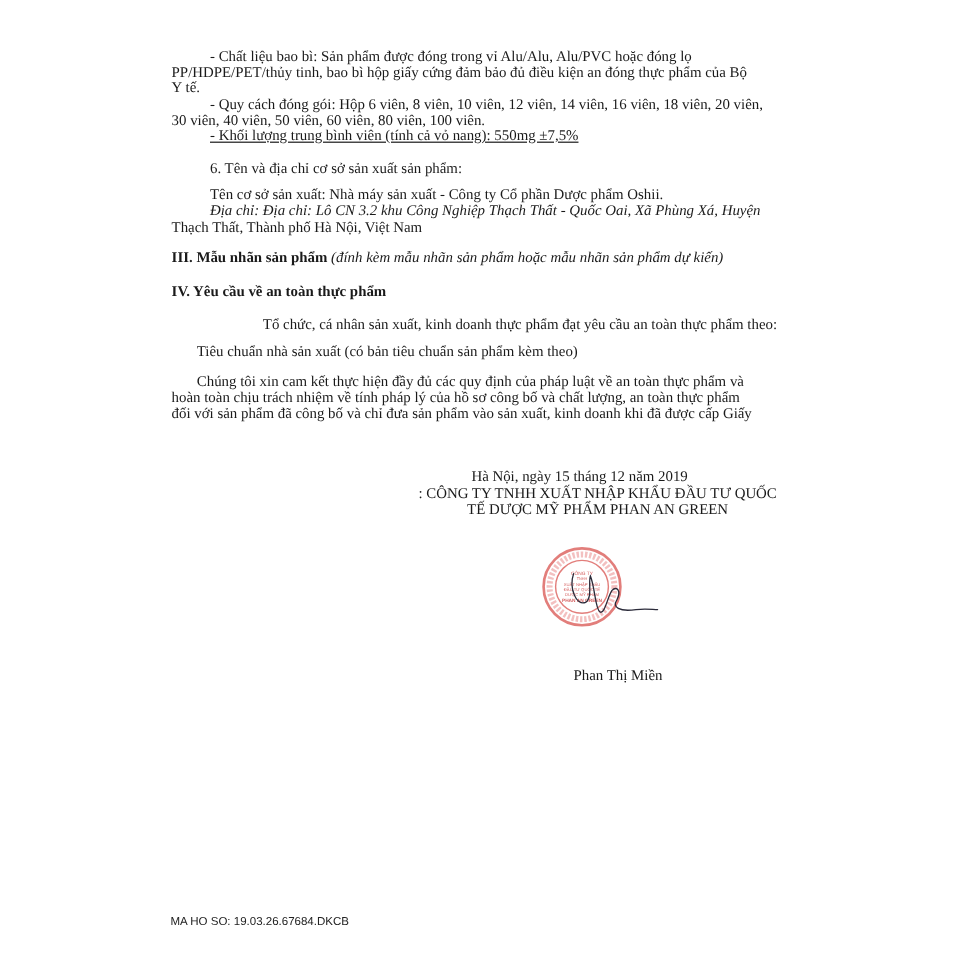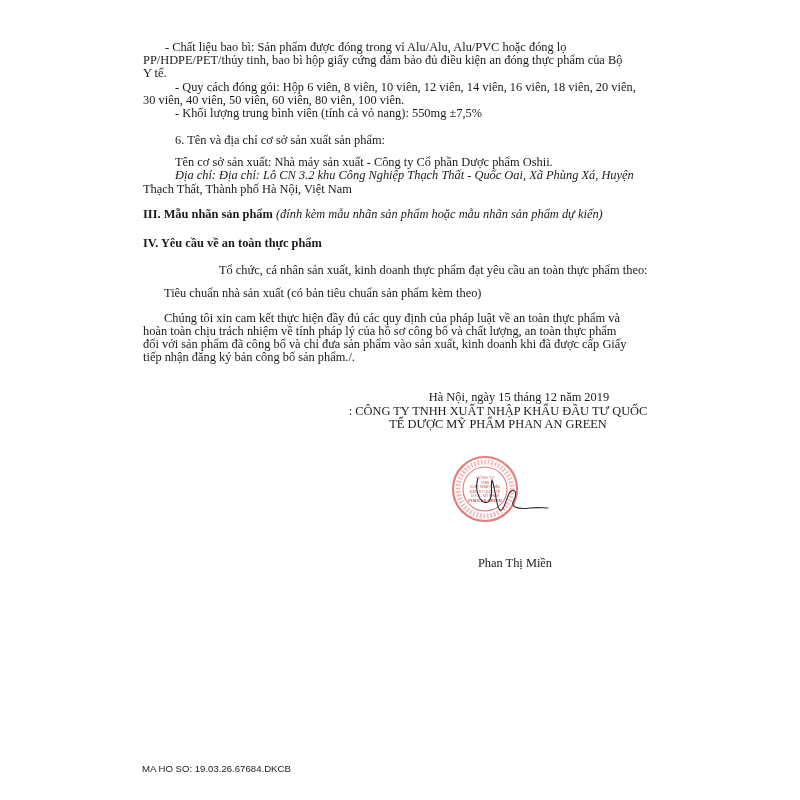--- a/index.html
+++ b/index.html
@@ -47,49 +47,48 @@
       position: absolute;
       left: 470px; top: 470px;
       width: 80px; height: 50px;
     }
   </style>
 </head>
 <body>
 
 <div class="page">
 
-  <div class="line" style="top:41px; left:165px;">- Chất liệu bao bì: Sản phẩm được đóng trong vỉ Alu/Alu, Alu/PVC hoặc đóng lọ</div>
+  <div class="line" style="top:41px; left:175px;">- Chất liệu bao bì: Sản phẩm được đóng trong vỉ Alu/Alu, Alu/PVC hoặc đóng lọ</div>
   <div class="line" style="top:54px;">PP/HDPE/PET/thủy tinh, bao bì hộp giấy cứng đảm bảo đủ điều kiện an đóng thực phẩm của Bộ</div>
   <div class="line" style="top:67px;">Y tế.</div>
 
   <div class="line" style="top:81px; left:175px;">- Quy cách đóng gói: Hộp 6 viên, 8 viên, 10 viên, 12 viên, 14 viên, 16 viên, 18 viên, 20 viên,</div>
   <div class="line" style="top:94px;">30 viên, 40 viên, 50 viên, 60 viên, 80 viên, 100 viên.</div>
 
-  <div class="line" style="top:107px; left:175px;">- Khối lượng trung bình viên (tính cả vỏ nang): 550mg ±7,5%</div>
+  <div class="line" style="top:107px; left:175px;text-decoration:underline;">- Khối lượng trung bình viên (tính cả vỏ nang): 550mg ±7,5%</div>
 
   <div class="line" style="top:134px; left:175px;">6. Tên và địa chỉ cơ sở sản xuất sản phẩm:</div>
   <div class="line" style="top:156px; left:175px;">Tên cơ sở sản xuất: Nhà máy sản xuất - Công ty Cổ phần Dược phẩm Oshii.</div>
   <div class="line" style="top:169px; left:175px;font-style:italic;">Địa chỉ: Địa chỉ: Lô CN 3.2 khu Công Nghiệp Thạch Thất - Quốc Oai, Xã Phùng Xá, Huyện</div>
   <div class="line" style="top:183px;">Thạch Thất, Thành phố Hà Nội, Việt Nam</div>
 
   <div class="line" style="top:208px;">
     <span class="bold">III. Mẫu nhãn sản phẩm</span>
     <span class="italic">(đính kèm mẫu nhãn sản phẩm hoặc mẫu nhãn sản phẩm dự kiến)</span>
   </div>
 
   <div class="line bold" style="top:237px;">IV. Yêu cầu về an toàn thực phẩm</div>
   <div class="line" style="top:264px; left:172px;margin-left:47px;">Tổ chức, cá nhân sản xuất, kinh doanh thực phẩm đạt yêu cầu an toàn thực phẩm theo:</div>
   <div class="line" style="top:287px; left:164px;">Tiêu chuẩn nhà sản xuất (có bản tiêu chuẩn sản phẩm kèm theo)</div>
 
   <div class="line" style="top:312px; left:164px;">Chúng tôi xin cam kết thực hiện đầy đủ các quy định của pháp luật về an toàn thực phẩm và</div>
   <div class="line" style="top:325px;">hoàn toàn chịu trách nhiệm về tính pháp lý của hồ sơ công bố và chất lượng, an toàn thực phẩm</div>
   <div class="line" style="top:338px;">đối với sản phẩm đã công bố và chỉ đưa sản phẩm vào sản xuất, kinh doanh khi đã được cấp Giấy</div>
-  <div class="line" style="top:351px;">tiếp nhận đăng ký bản công bố sản phẩm./.</div>
 
-  <div class="center" style="top:391px; left:424px; width:190px;">Hà Nội, ngày 15 tháng 12 năm 2019</div>
+  <div class="center" style="top:391px; left:388px; width:190px;">Hà Nội, ngày 15 tháng 12 năm 2019</div>
   <div class="center" style="top:405px; left:338px; width:320px;">: CÔNG TY TNHH XUẤT NHẬP KHẨU ĐẦU TƯ QUỐC</div>
   <div class="center" style="top:418px; left:338px; width:320px;">TẾ DƯỢC MỸ PHẨM PHAN AN GREEN</div>
 
   <svg class="stamp" viewBox="0 0 70 70">
     <g opacity="0.75">
       <circle cx="35" cy="35" r="32" fill="none" stroke="#d9534f" stroke-width="2.2"></circle>
       <circle cx="35" cy="35" r="22" fill="none" stroke="#d9534f" stroke-width="1.2"></circle>
       <circle cx="35" cy="35" r="27" fill="none" stroke="#e57373" stroke-width="5" stroke-dasharray="2 1.5" opacity="0.6"></circle>
       <rect x="15" y="22" width="40" height="27" fill="none"></rect>
       <text x="35" y="25" font-size="4" fill="#c62828" text-anchor="middle" font-family="Liberation Sans, sans-serif">CÔNG TY</text>

